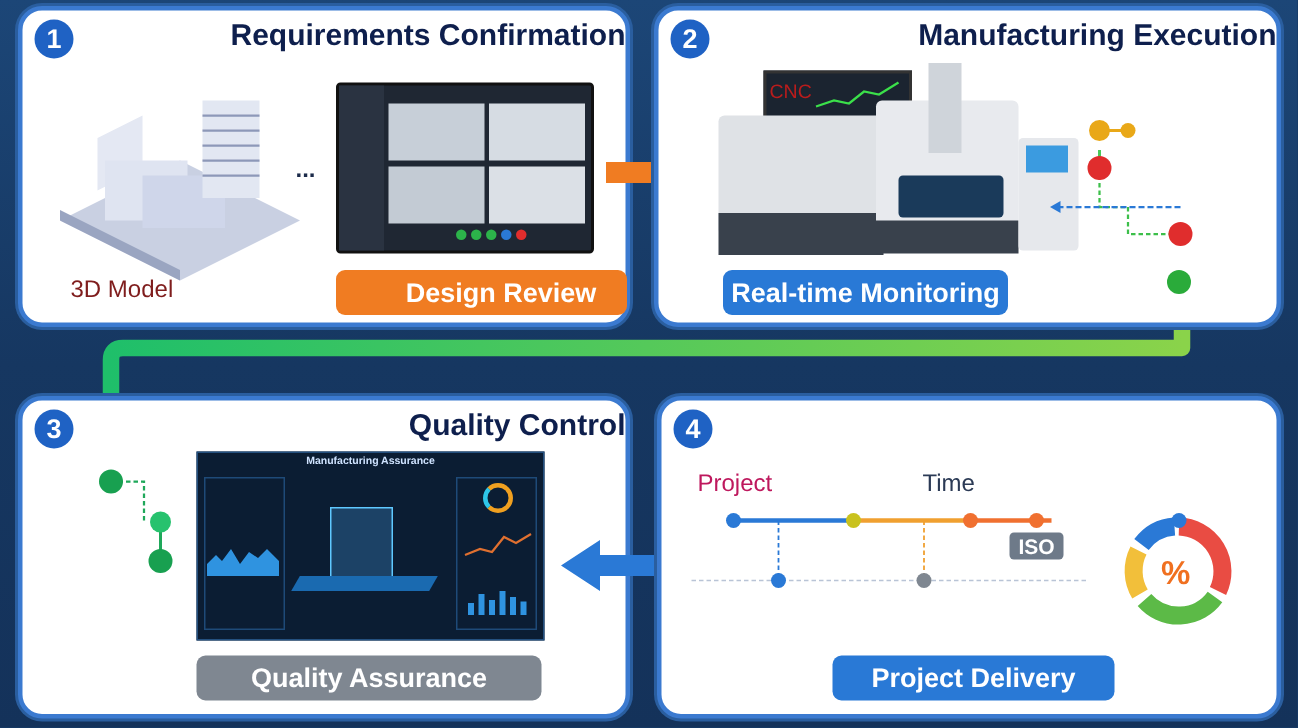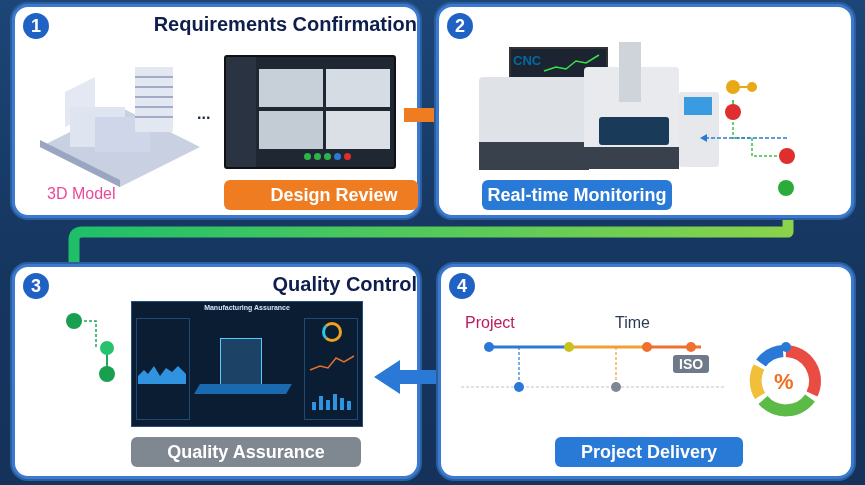--- a/index.html
+++ b/index.html
@@ -9,21 +9,21 @@
   .p1{left:12px;top:4px;width:408px;height:214px;}
   .p2{left:436px;top:4px;width:418px;height:214px;}
   .p3{left:12px;top:264px;width:408px;height:215px;}
   .p4{left:438px;top:264px;width:416px;height:215px;}
   .num{position:absolute;left:8px;top:6px;width:26px;height:26px;border-radius:50%;background:#1f62c4;color:#fff;font-weight:bold;font-size:18px;text-align:center;line-height:26px;}
   .title{position:absolute;top:6px;left:0;right:0;text-align:right;color:#0e1f4d;font-weight:bold;font-size:20px;}
   .label-btn{position:absolute;color:#fff;font-weight:bold;font-size:18px;text-align:center;border-radius:6px;line-height:30px;height:30px;}
   .orange{background:#f07c22;padding-left:26px;}
   .blue{background:#2979d6;}
   .gray{background:#7f8791;}
-  .caption{position:absolute;color:#ec4899;font-size:16px;}
+  .caption{position:absolute;color:#7f1d1d;font-size:16px;}
   svg{position:absolute;overflow:visible;}
 </style>
 </head>
 <body>
 
 <div class="bg"></div>
 
 <svg style="left:0;top:0;width:865px;height:485px;">
   <defs>
     <linearGradient id="gpipe" x1="0" x2="1" y1="0" y2="0">
@@ -70,23 +70,24 @@
   <div class="caption" style="left:32px;top:178px;">3D Model</div>
   <div class="label-btn orange" style="left:209px;top:173px;width:168px;">Design Review</div>
 </div>
 
 <svg style="left:404px;top:98px;width:62px;height:34px;" viewBox="0 0 62 34">
   <polygon points="0,10 36,10 36,0 60,17 36,34 36,24 0,24" fill="#f07c22"></polygon>
 </svg>
 
 <div class="panel p2">
   <div class="num">2</div>
+  <div class="title">Manufacturing Execution</div>
   <div style="position:absolute;left:40px;top:40px;width:240px;height:125px;">
     <div style="position:absolute;left:30px;top:0;width:95px;height:32px;background:#1b2430;border:2px solid #333;"></div>
-    <div style="position:absolute;left:34px;top:6px;color:#0369a1;font-weight:bold;font-size:13px;">CNC</div>
+    <div style="position:absolute;left:34px;top:6px;color:#b91c1c;font-weight:normal;font-size:13px;">CNC</div>
     <svg style="left:65px;top:6px;width:55px;height:22px;" viewBox="0 0 55 22">
         <polyline points="0,18 12,14 22,16 32,8 42,10 55,2" fill="none" stroke="#3be04a" stroke-width="1.5"></polyline>
       </svg>
     <div style="position:absolute;left:0;top:30px;width:110px;height:80px;background:#dfe2e6;border-radius:4px;"></div>
     <div style="position:absolute;left:0;top:95px;width:110px;height:28px;background:#39414c;"></div>
     <div style="position:absolute;left:105px;top:20px;width:95px;height:90px;background:#e8eaee;border-radius:4px;"></div>
     <div style="position:absolute;left:140px;top:-5px;width:22px;height:60px;background:#cfd4da;"></div>
     <div style="position:absolute;left:120px;top:70px;width:70px;height:28px;background:#1a3a5a;border-radius:3px;"></div>
     <div style="position:absolute;left:105px;top:100px;width:95px;height:22px;background:#39414c;"></div>
     <div style="position:absolute;left:200px;top:45px;width:40px;height:75px;background:#e6e8ec;border-radius:3px;"></div>

